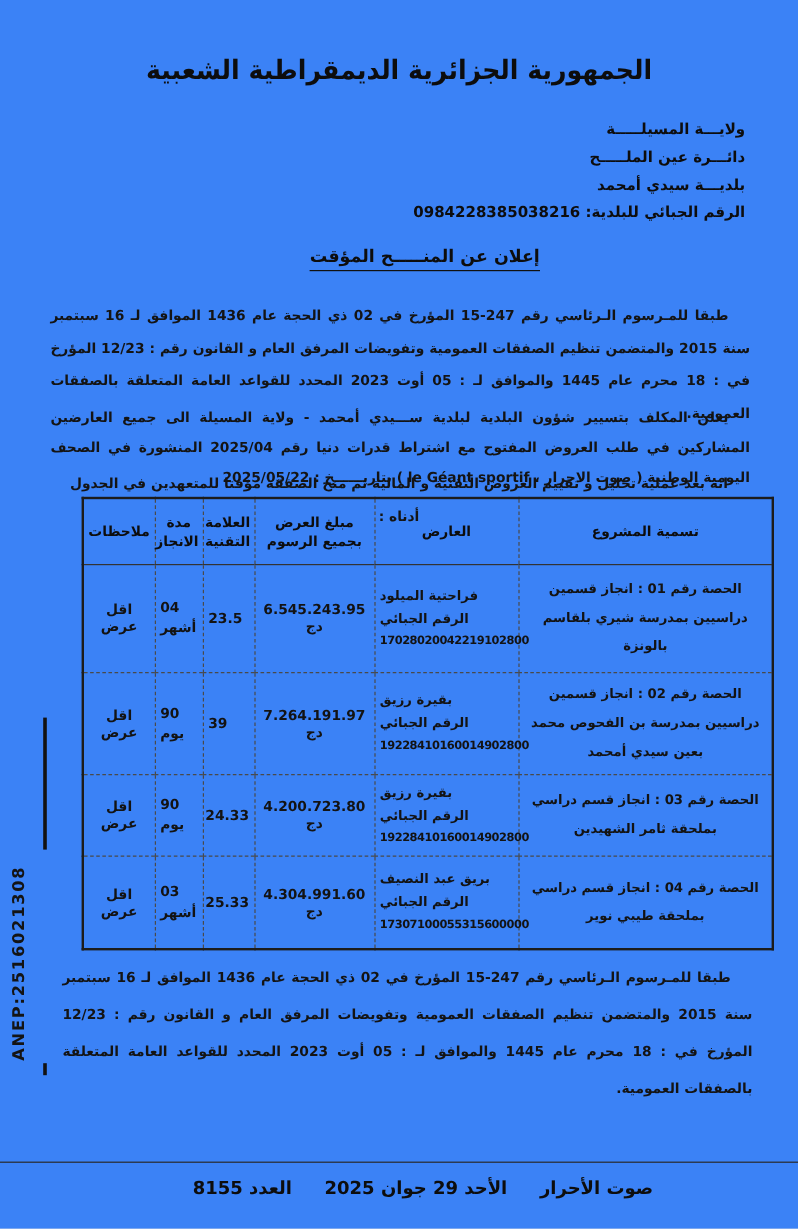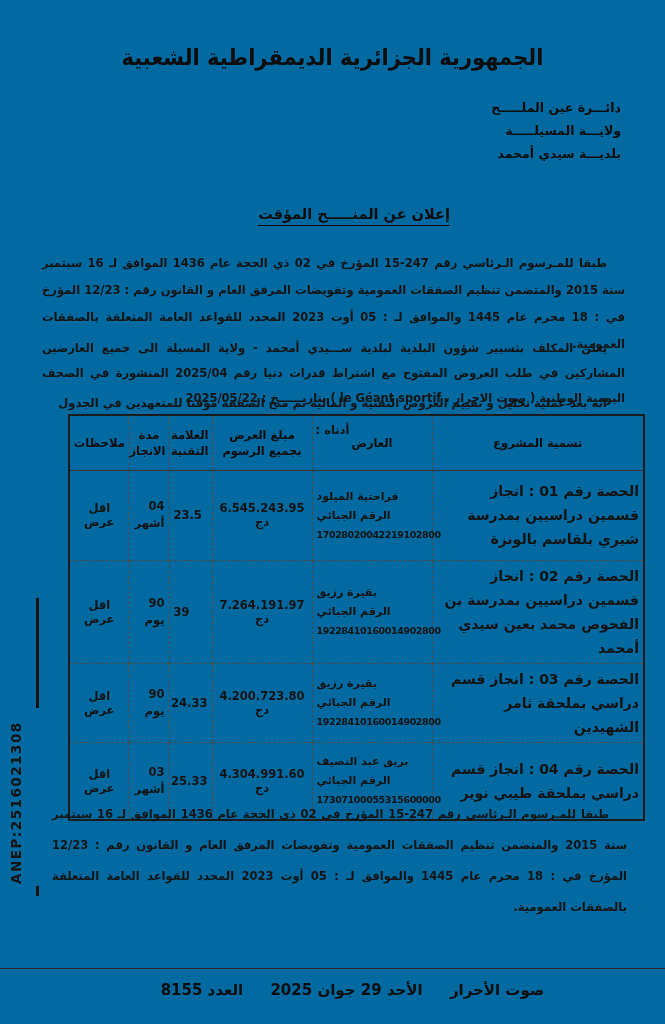--- a/index.html
+++ b/index.html
@@ -1,19 +1,19 @@
 <!DOCTYPE html>
 <html lang="ar"><head>
 <meta charset="utf-8">
 <style>
   html,body{margin:0;padding:0;background:#e8e8e6;}
   .page{
     position:relative;
     width:665px;height:1024px;
-    background:#0369a1;
+    background:#3b82f6;
     font-family:"DejaVu Sans", sans-serif;
     direction:rtl;
     color:#0d0d0d;
     overflow:hidden;
   }
   .page *{box-sizing:border-box;}
 
   .republic-title{
     position:absolute;top:46px;left:0;width:100%;
     text-align:center;font-size:21px;font-weight:bold;
@@ -50,26 +50,26 @@
   }
   table.award{border:2px solid #1c1c1c;}
   table.award thead th{
     height:55px;font-size:11.5px;font-weight:bold;text-align:center;
     vertical-align:middle;padding:2px 3px;line-height:16px;
     border-bottom:1.4px solid #333;
   }
   table.award td{
     vertical-align:middle;padding:3px 4px;font-weight:bold;color:#131313;
   }
-  td.cell-project{font-size:14px;line-height:24px;text-align:right;padding-right:10px;}
+  td.cell-project{font-size:11px;line-height:24px;text-align:center;padding-right:10px;}
   td.cell-bidder{text-align:left;font-size:11px;line-height:19px;}
   .tax-number{font-size:9.5px;letter-spacing:-0.4px;direction:ltr;}
   td.cell-amount{text-align:center;font-size:11.5px;}
   td.cell-score{text-align:left;font-size:11.5px;}
-  td.cell-duration{text-align:right;font-size:11.5px;line-height:17px;padding:2px;}
+  td.cell-duration{text-align:left;font-size:11.5px;line-height:17px;padding:2px;}
   td.cell-note{text-align:center;font-size:11.5px;margin-left:28px;}
   tr.r1{height:90px;} tr.r2{height:85px;} tr.r3{height:68px;} tr.r4{height:78px;}
 
   .anep-line{position:absolute;left:36px;top:598px;width:3px;height:110px;background:#121212;}
   .anep-text{
     position:absolute;left:8px;top:704px;height:180px;
     writing-mode:vertical-rl;transform:rotate(180deg);
     direction:ltr;font-size:13.5px;font-weight:bold;letter-spacing:1.5px;
     font-family:"DejaVu Sans", sans-serif;color:#141414;
   }
@@ -83,23 +83,24 @@
   .footer span{margin:0 11px;}
 </style>
 </head>
 <body>
 
 <div class="page">
 
   <div class="republic-title">الجمهورية الجزائرية الديمقراطية الشعبية</div>
 
   <div class="authority-block">
+    <div>ولايـــة المسيلـــــة</div>
     <div>دائـــرة عين الملـــــح</div>
-    <div>ولايـــة المسيلـــــة</div>
     <div>بلديـــة سيدي أمحمد</div>
+    <div>الرقم الجبائي للبلدية: 0984228385038216</div>
   </div>
 
   <div class="announce-title">
     <span>إعلان عن المنـــــح المؤقت</span>
   </div>
 
   <div class="para p1">طبقا للمـرسوم الـرئاسي رقم 247-15 المؤرخ في 02 ذي الحجة عام 1436 الموافق لـ 16 سبتمبر سنة 2015 والمتضمن تنظيم الصفقات العمومية وتفويضات المرفق العام و القانون رقم : 12/23 المؤرخ في : 18 محرم عام 1445 والموافق لـ : 05 أوت 2023 المحدد للقواعد العامة المتعلقة بالصفقات العمومية.</div>
   <div class="para p2">يعلن المكلف بتسيير شؤون البلدية لبلدية ســـيدي أمحمد - ولاية المسيلة الى جميع العارضين المشاركين في طلب العروض المفتوح مع اشتراط قدرات دنيا رقم 2025/04 المنشورة في الصحف اليومية الوطنية ( صوت الاحرار ، le Géant sportif ) بتاريــــــخ : 2025/05/22</div>
   <div class="para p3">انه بعد عملية تحليل و تقييم العروض التقنية و المالية تم منح الصفقة مؤقتا للمتعهدين في الجدول أدناه :</div>
 

